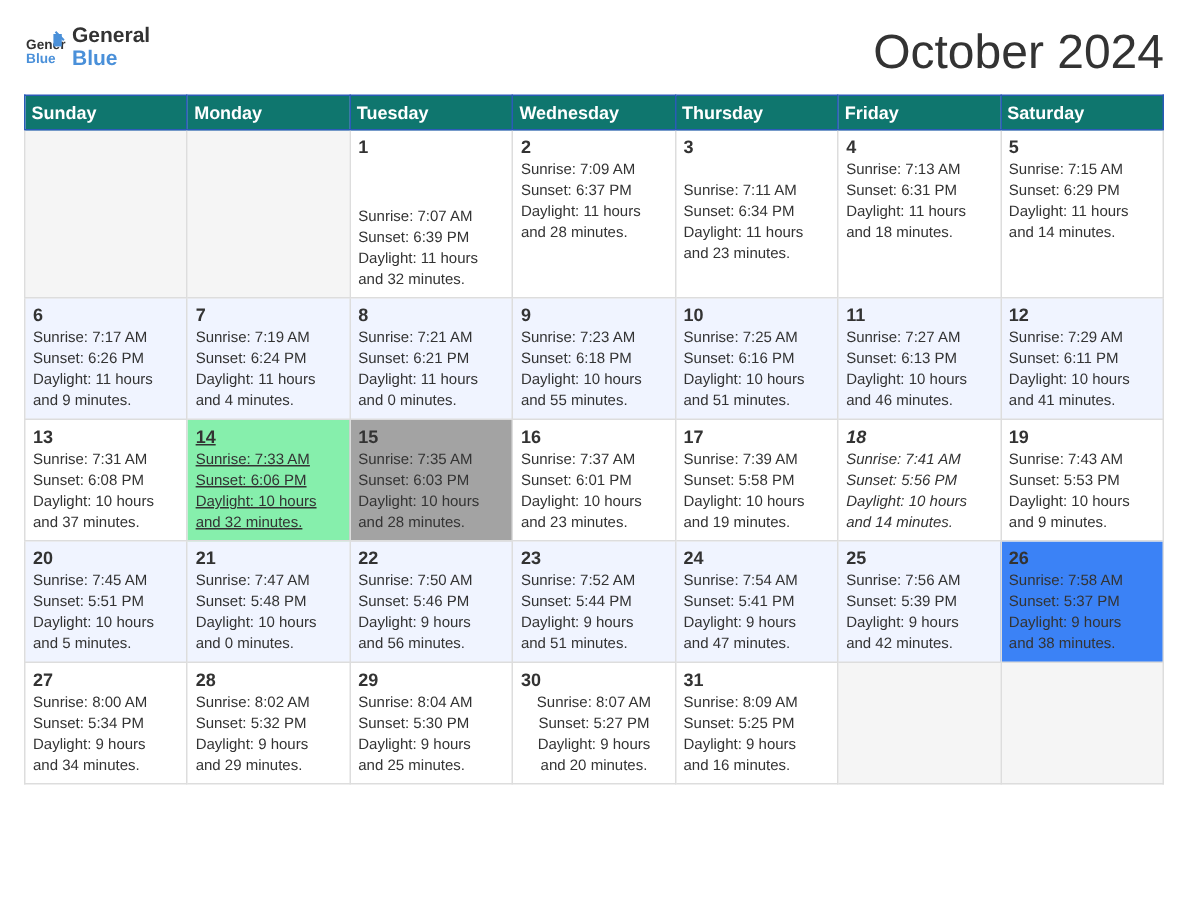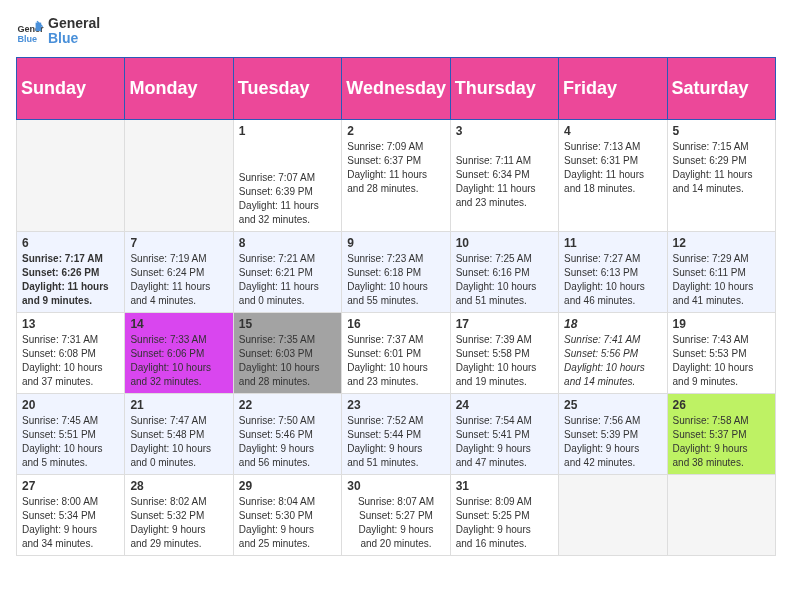--- a/index.html
+++ b/index.html
@@ -36,24 +36,24 @@
     .subtitle {
       font-size: 14px;
       color: #555;
     }
     table {
       width: 100%;
       border-collapse: collapse;
       table-layout: fixed;
     }
     th {
-      background: #ec4899;
+      background: #0f766e;
       color: #fff;
-      padding: 20px 4px;
-      font-size: 18px;
+      padding: 4px 4px;
+      font-size: 12px;
       text-align: left;
       border: 1px solid #2a5ab8;
     }
     td {
       vertical-align: top;
       padding: 4px 5px;
       font-size: 10px;
       color: #333;
       border: 1px solid #ddd;
       height: 80px;
@@ -88,20 +88,21 @@
       <text x="2" y="36" font-size="13" font-weight="bold" fill="#4a90d9">Blue</text>
       <polygon points="28,8 36,8 36,20 28,20" fill="#4a90d9"></polygon>
       <polygon points="30,6 38,14" stroke="#4a90d9" stroke-width="2"></polygon>
     </svg>
     <div style="line-height:1.1">
       <div style="font-size:14px;font-weight:bold;color:#333;">General</div>
       <div style="font-size:14px;font-weight:bold;color:#4a90d9;">Blue</div>
     </div>
   </div>
   <div class="title-block">
+    <div class="month-title">October 2024</div>
   </div>
 </div>
 
 <table>
   <thead>
     <tr>
     <th>Sunday</th>
         <th>Monday</th>
         <th>Tuesday</th>
         <th>Wednesday</th>
@@ -146,21 +147,21 @@
           <span class="day-num">5</span>
           <div class="day-info" style="white-space: pre-line;">Sunrise: 7:15 AM
 Sunset: 6:29 PM
 Daylight: 11 hours
 and 14 minutes.</div>
         </td>
       </tr>
       <tr>
         <td style="background: rgb(240, 244, 255);">
           <span class="day-num">6</span>
-          <div class="day-info" style="white-space: pre-line; font-weight: bold;">Sunrise: 7:17 AM
+          <div class="day-info" style="white-space: pre-line;">Sunrise: 7:17 AM
 Sunset: 6:26 PM
 Daylight: 11 hours
 and 9 minutes.</div>
         </td>
         <td style="background: rgb(240, 244, 255);">
           <span class="day-num">7</span>
           <div class="day-info" style="white-space: pre-line;">Sunrise: 7:19 AM
 Sunset: 6:24 PM
 Daylight: 11 hours
 and 4 minutes.</div>
@@ -202,21 +203,21 @@
         </td>
       </tr>
       <tr>
         <td style="background: rgb(255, 255, 255);">
           <span class="day-num">13</span>
           <div class="day-info" style="white-space: pre-line;">Sunrise: 7:31 AM
 Sunset: 6:08 PM
 Daylight: 10 hours
 and 37 minutes.</div>
         </td>
-        <td style="background: #d946ef;">
+        <td style="background: #86efac; text-decoration: underline;">
           <span class="day-num">14</span>
           <div class="day-info" style="white-space: pre-line;">Sunrise: 7:33 AM
 Sunset: 6:06 PM
 Daylight: 10 hours
 and 32 minutes.</div>
         </td>
         <td style="background: #a3a3a3;">
           <span class="day-num">15</span>
           <div class="day-info" style="white-space: pre-line;">Sunrise: 7:35 AM
 Sunset: 6:03 PM
@@ -288,21 +289,21 @@
 Daylight: 9 hours
 and 47 minutes.</div>
         </td>
         <td style="background: rgb(240, 244, 255);">
           <span class="day-num">25</span>
           <div class="day-info" style="white-space: pre-line;">Sunrise: 7:56 AM
 Sunset: 5:39 PM
 Daylight: 9 hours
 and 42 minutes.</div>
         </td>
-        <td style="background: #bef264;">
+        <td style="background: #3b82f6;">
           <span class="day-num">26</span>
           <div class="day-info" style="white-space: pre-line;">Sunrise: 7:58 AM
 Sunset: 5:37 PM
 Daylight: 9 hours
 and 38 minutes.</div>
         </td>
       </tr>
       <tr>
         <td style="background: rgb(255, 255, 255);">
           <span class="day-num">27</span>

